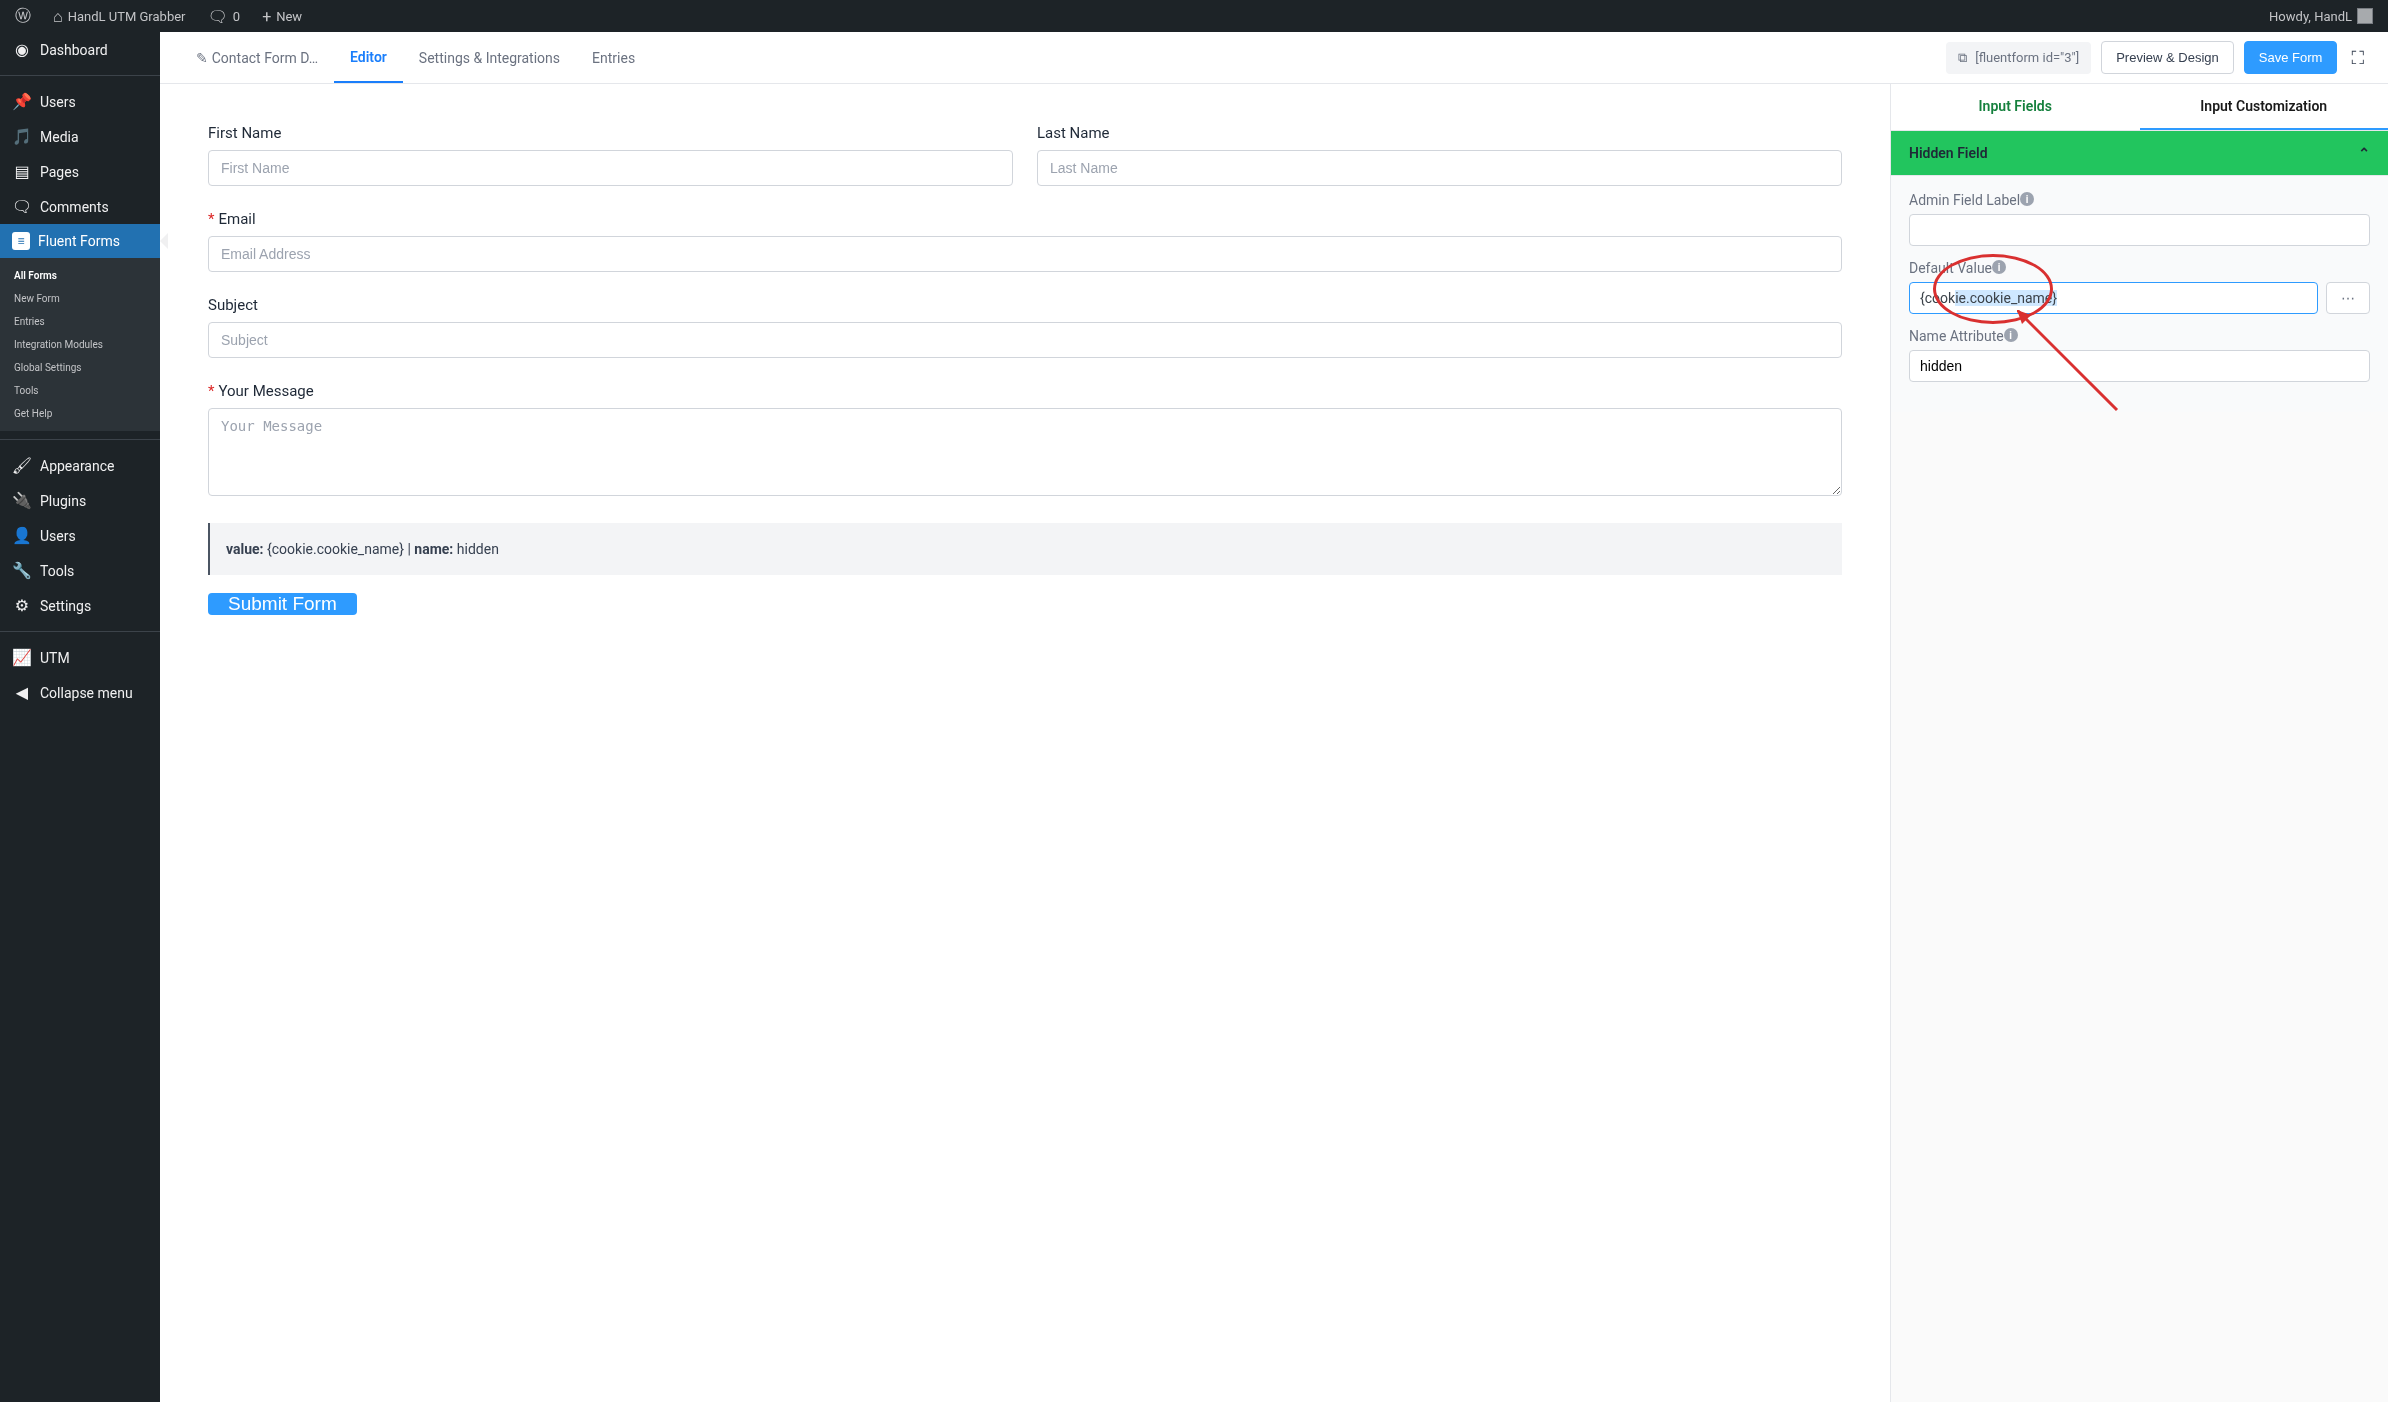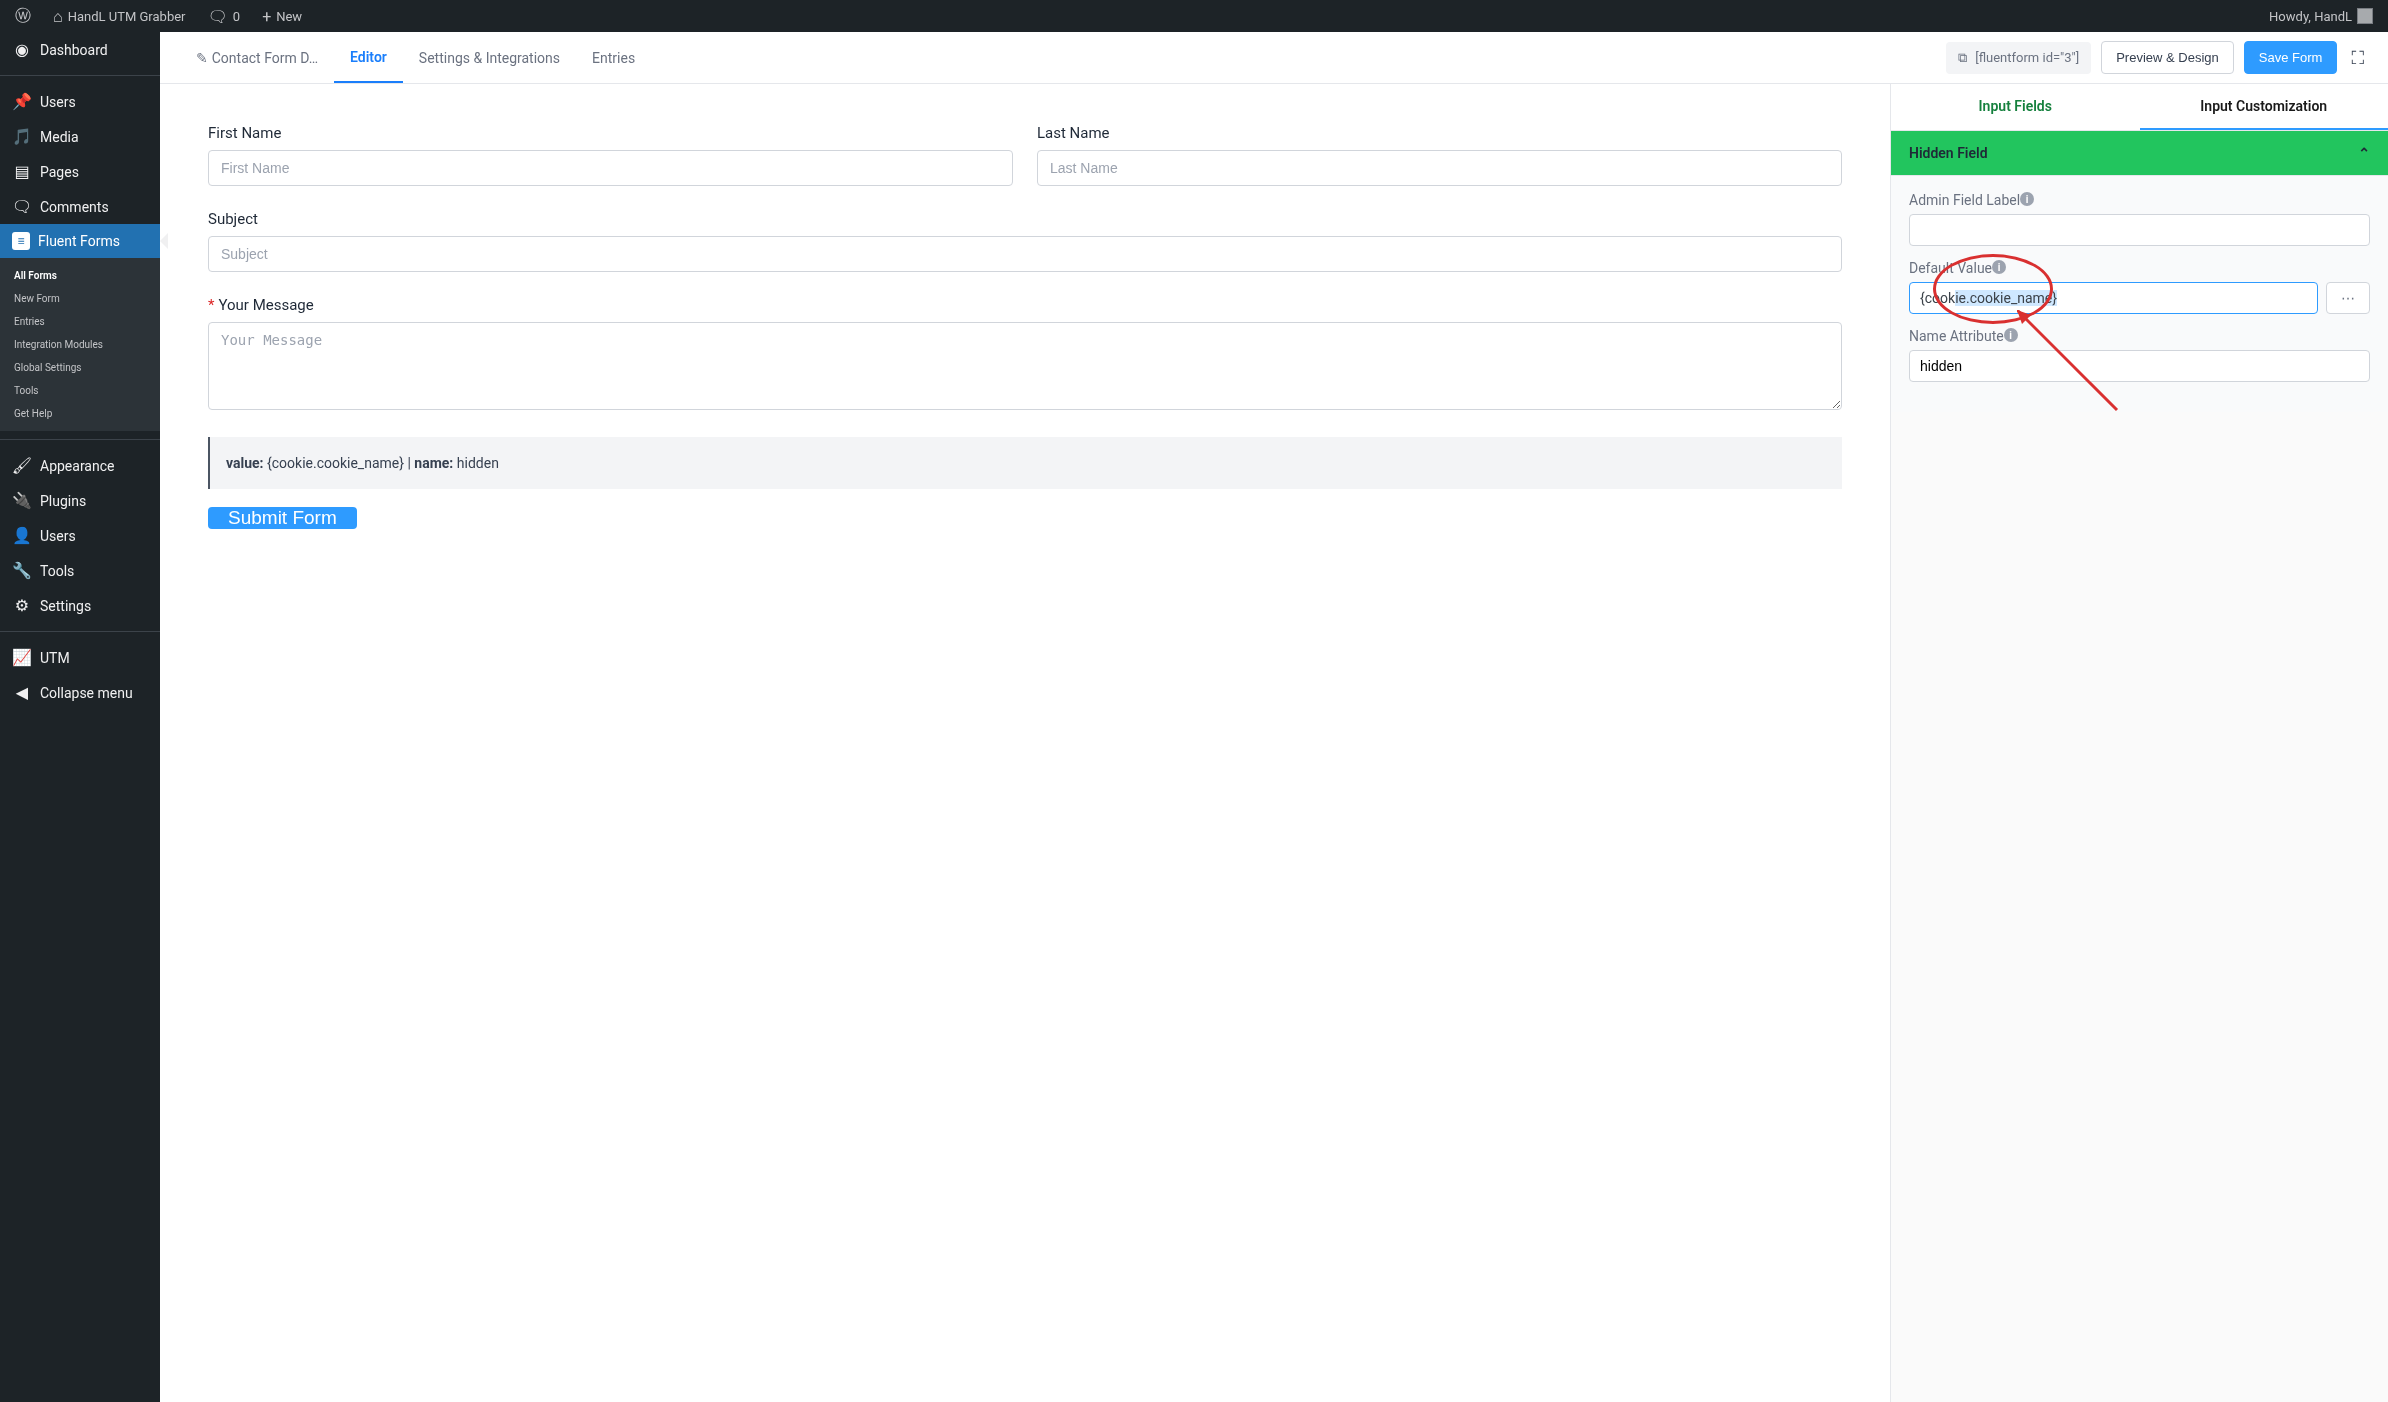--- a/index.html
+++ b/index.html
@@ -228,20 +228,26 @@
           <div class="field-col">
             <label class="field-label">First Name</label>
             <input class="input" placeholder="First Name" style="">
           </div>
           <div class="field-col">
             <label class="field-label">Last Name</label>
             <input class="input" placeholder="Last Name" style="">
           </div>
         </div>
 
+        <div class="field-row">
+          <div class="field-col">
+            <label class="field-label"><span class="required">*</span><span>Email</span></label>
+            <input class="input" placeholder="Email Address" style="">
+          </div>
+        </div>
 
         <div class="field-row">
           <div class="field-col">
             <label class="field-label">Subject</label>
             <input class="input" placeholder="Subject" style="">
           </div>
         </div>
 
         <div class="field-row">
           <div class="field-col">

